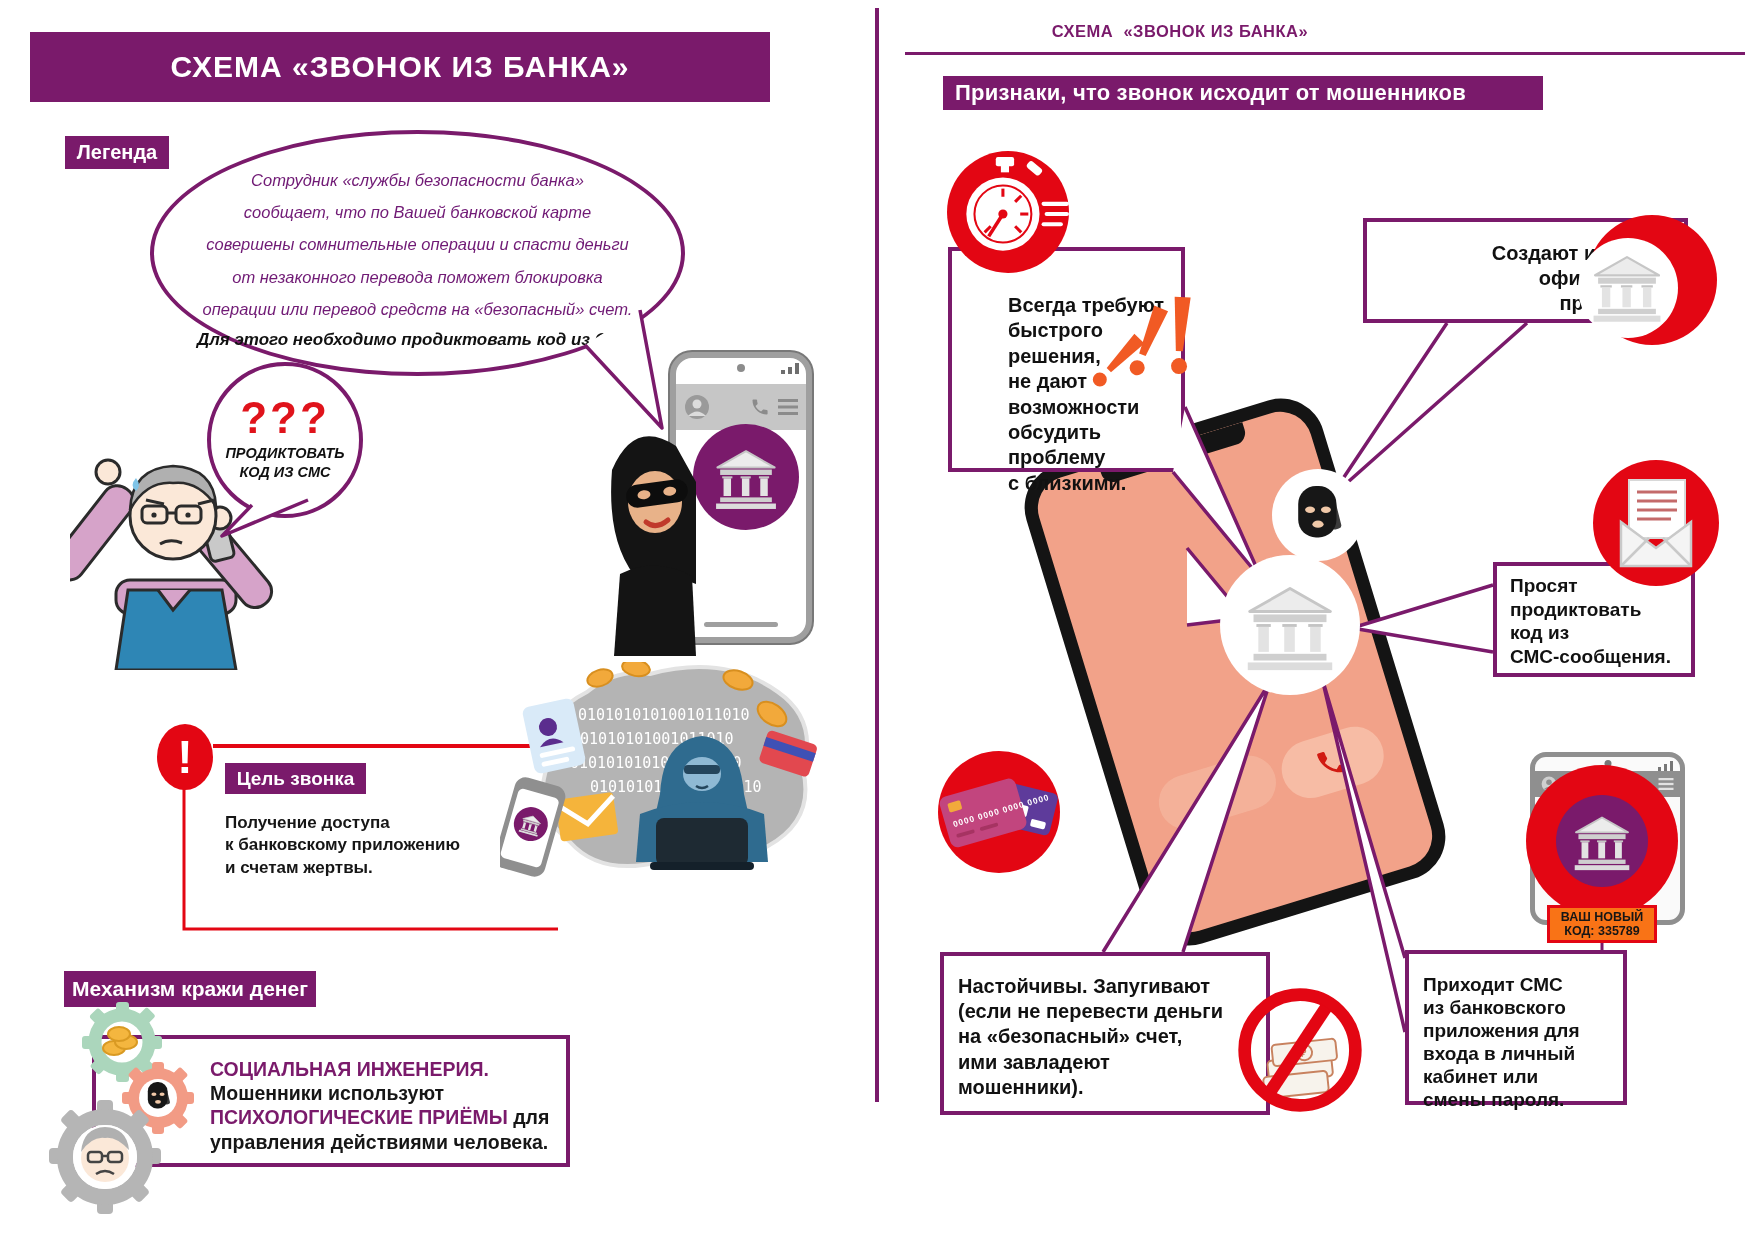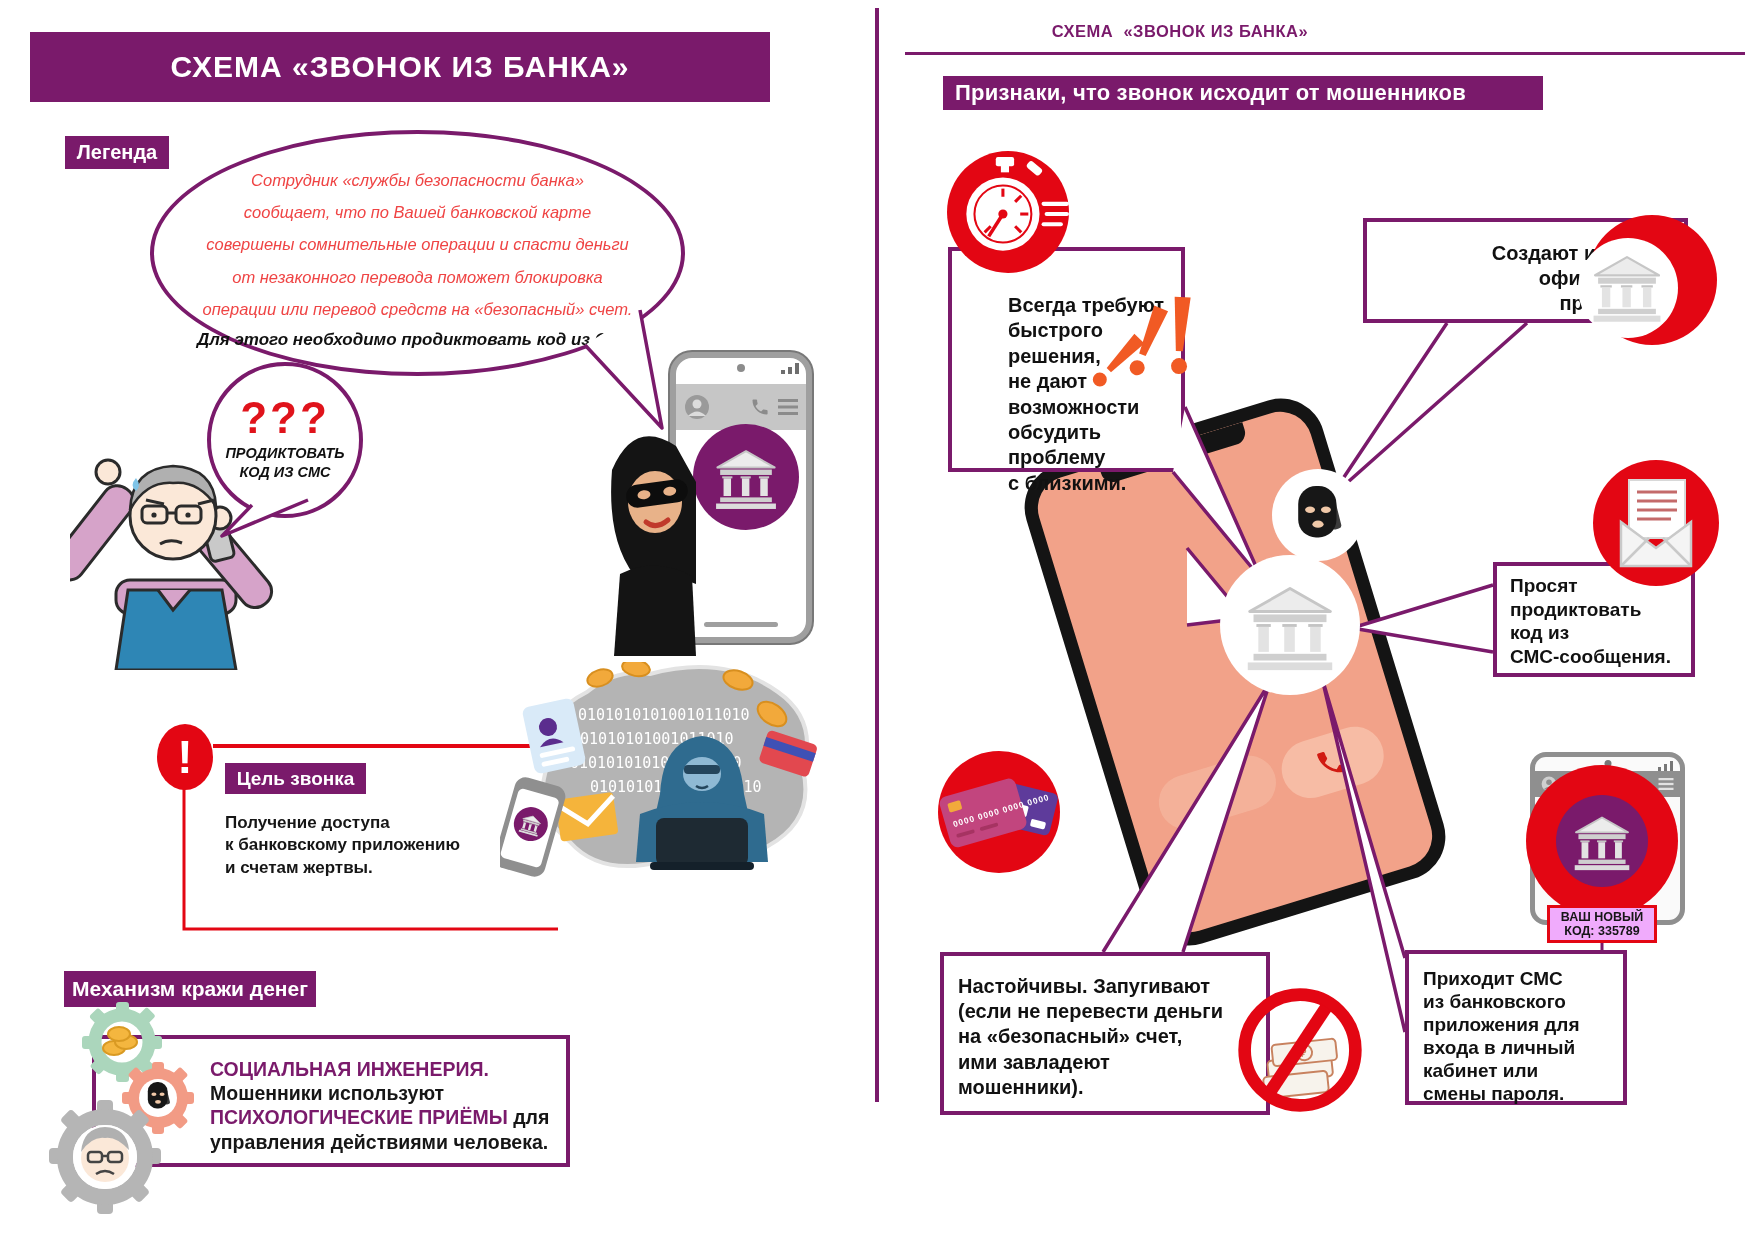--- a/index.html
+++ b/index.html
@@ -62,21 +62,21 @@
   <div class="abs z5 purple-bar" style="left:30px;top:32px;width:740px;height:70px;display:flex;align-items:center;justify-content:center;">
     <span style="font-size:30px;letter-spacing:1px;">СХЕМА «ЗВОНОК ИЗ БАНКА»</span>
   </div>
 
   <div class="abs z5 purple-bar" style="left:65px;top:136px;width:104px;height:33px;display:flex;align-items:center;justify-content:center;">
     <span style="font-size:20px;">Легенда</span>
   </div>
 
   <div class="abs z5" style="left:150px;top:130px;width:535px;height:246px;border:4px solid var(--purple);border-radius:50%;background:#fff;
               display:flex;flex-direction:column;align-items:center;justify-content:center;text-align:center;box-sizing:border-box;padding:8px 26px 0;">
-    <div class="pre" style="font-size:16.5px;font-style:italic;line-height:1.95;color:#ef4444;">Сотрудник «службы безопасности банка»
+    <div class="pre" style="font-size:16.5px;font-style:italic;line-height:1.95;color:#701a75;">Сотрудник «службы безопасности банка»
 сообщает, что по Вашей банковской карте
 совершены сомнительные операции и спасти деньги
 от незаконного  перевода поможет блокировка
 операции или перевод средств на «безопасный» счет.</div>
     <div style="font-size:17px;font-style:italic;font-weight:bold;margin-top:5px;color:#111;">Для этого необходимо продиктовать код из СМС.</div>
   </div>
 
   <div class="abs z5" style="left:207px;top:362px;width:156px;height:156px;border:4px solid var(--purple);border-radius:50%;background:#fff;
               display:flex;flex-direction:column;align-items:center;justify-content:center;text-align:center;box-sizing:border-box;">
     <div style="color:#E0131B;font-size:44px;font-weight:bold;letter-spacing:3px;line-height:0.9;">???</div>
@@ -310,21 +310,21 @@
 ими завладеют
 мошенники).</p>
   </div>
   <div class="callout" style="left:1493px;top:562px;width:202px;height:115px;">
     <p class="ct" style="padding:8px 4px 0 13px;font-size:19px;line-height:1.24;">Просят
 продиктовать
 код из
 СМС-сообщения.</p>
   </div>
   <div class="callout" style="left:1405px;top:950px;width:222px;height:155px;">
-    <p class="ct" style="padding:14px 2px 0 14px;font-size:19px;line-height:1.21;">Приходит СМС
+    <p class="ct" style="padding:20px 2px 0 14px;font-size:19px;line-height:1.21;">Приходит СМС
 из банковского
 приложения для
 входа в личный
 кабинет или
 смены пароля.</p>
   </div>
 
   <svg class="abs z10" style="left:0;top:0;pointer-events:none" width="1754" height="1241">
     <g fill="#ffffff" stroke="#7A1A6B" stroke-width="3.5" stroke-linejoin="round">
       <path d="M585 345 L662 428 L640 310"></path>
@@ -464,18 +464,18 @@
       </svg>
     </div>
   </div>
   <div class="abs z13" style="left:1526px;top:765px;width:152px;height:152px;border-radius:50%;background:var(--red);">
     <div style="position:absolute;left:30px;top:30px;width:92px;height:92px;border-radius:50%;background:var(--purple);display:flex;align-items:center;justify-content:center;">
       <svg width="62" height="62">
           <use href="#bank"></use>
         </svg>
     </div>
   </div>
-  <div class="abs z13" style="left:1547px;top:905px;width:110px;height:38px;background:#f0abfc;border:3px solid var(--red);box-sizing:border-box;display:flex;flex-direction:column;align-items:center;justify-content:center;line-height:1.15;">
+  <div class="abs z13" style="left:1547px;top:905px;width:110px;height:38px;background:#f97316;border:3px solid var(--red);box-sizing:border-box;display:flex;flex-direction:column;align-items:center;justify-content:center;line-height:1.15;">
     <span style="font-size:12.5px;font-weight:800;">ВАШ НОВЫЙ</span>
     <span style="font-size:12.5px;font-weight:800;">КОД: 335789</span>
   </div>
 
 </div>
 
 </body></html>

